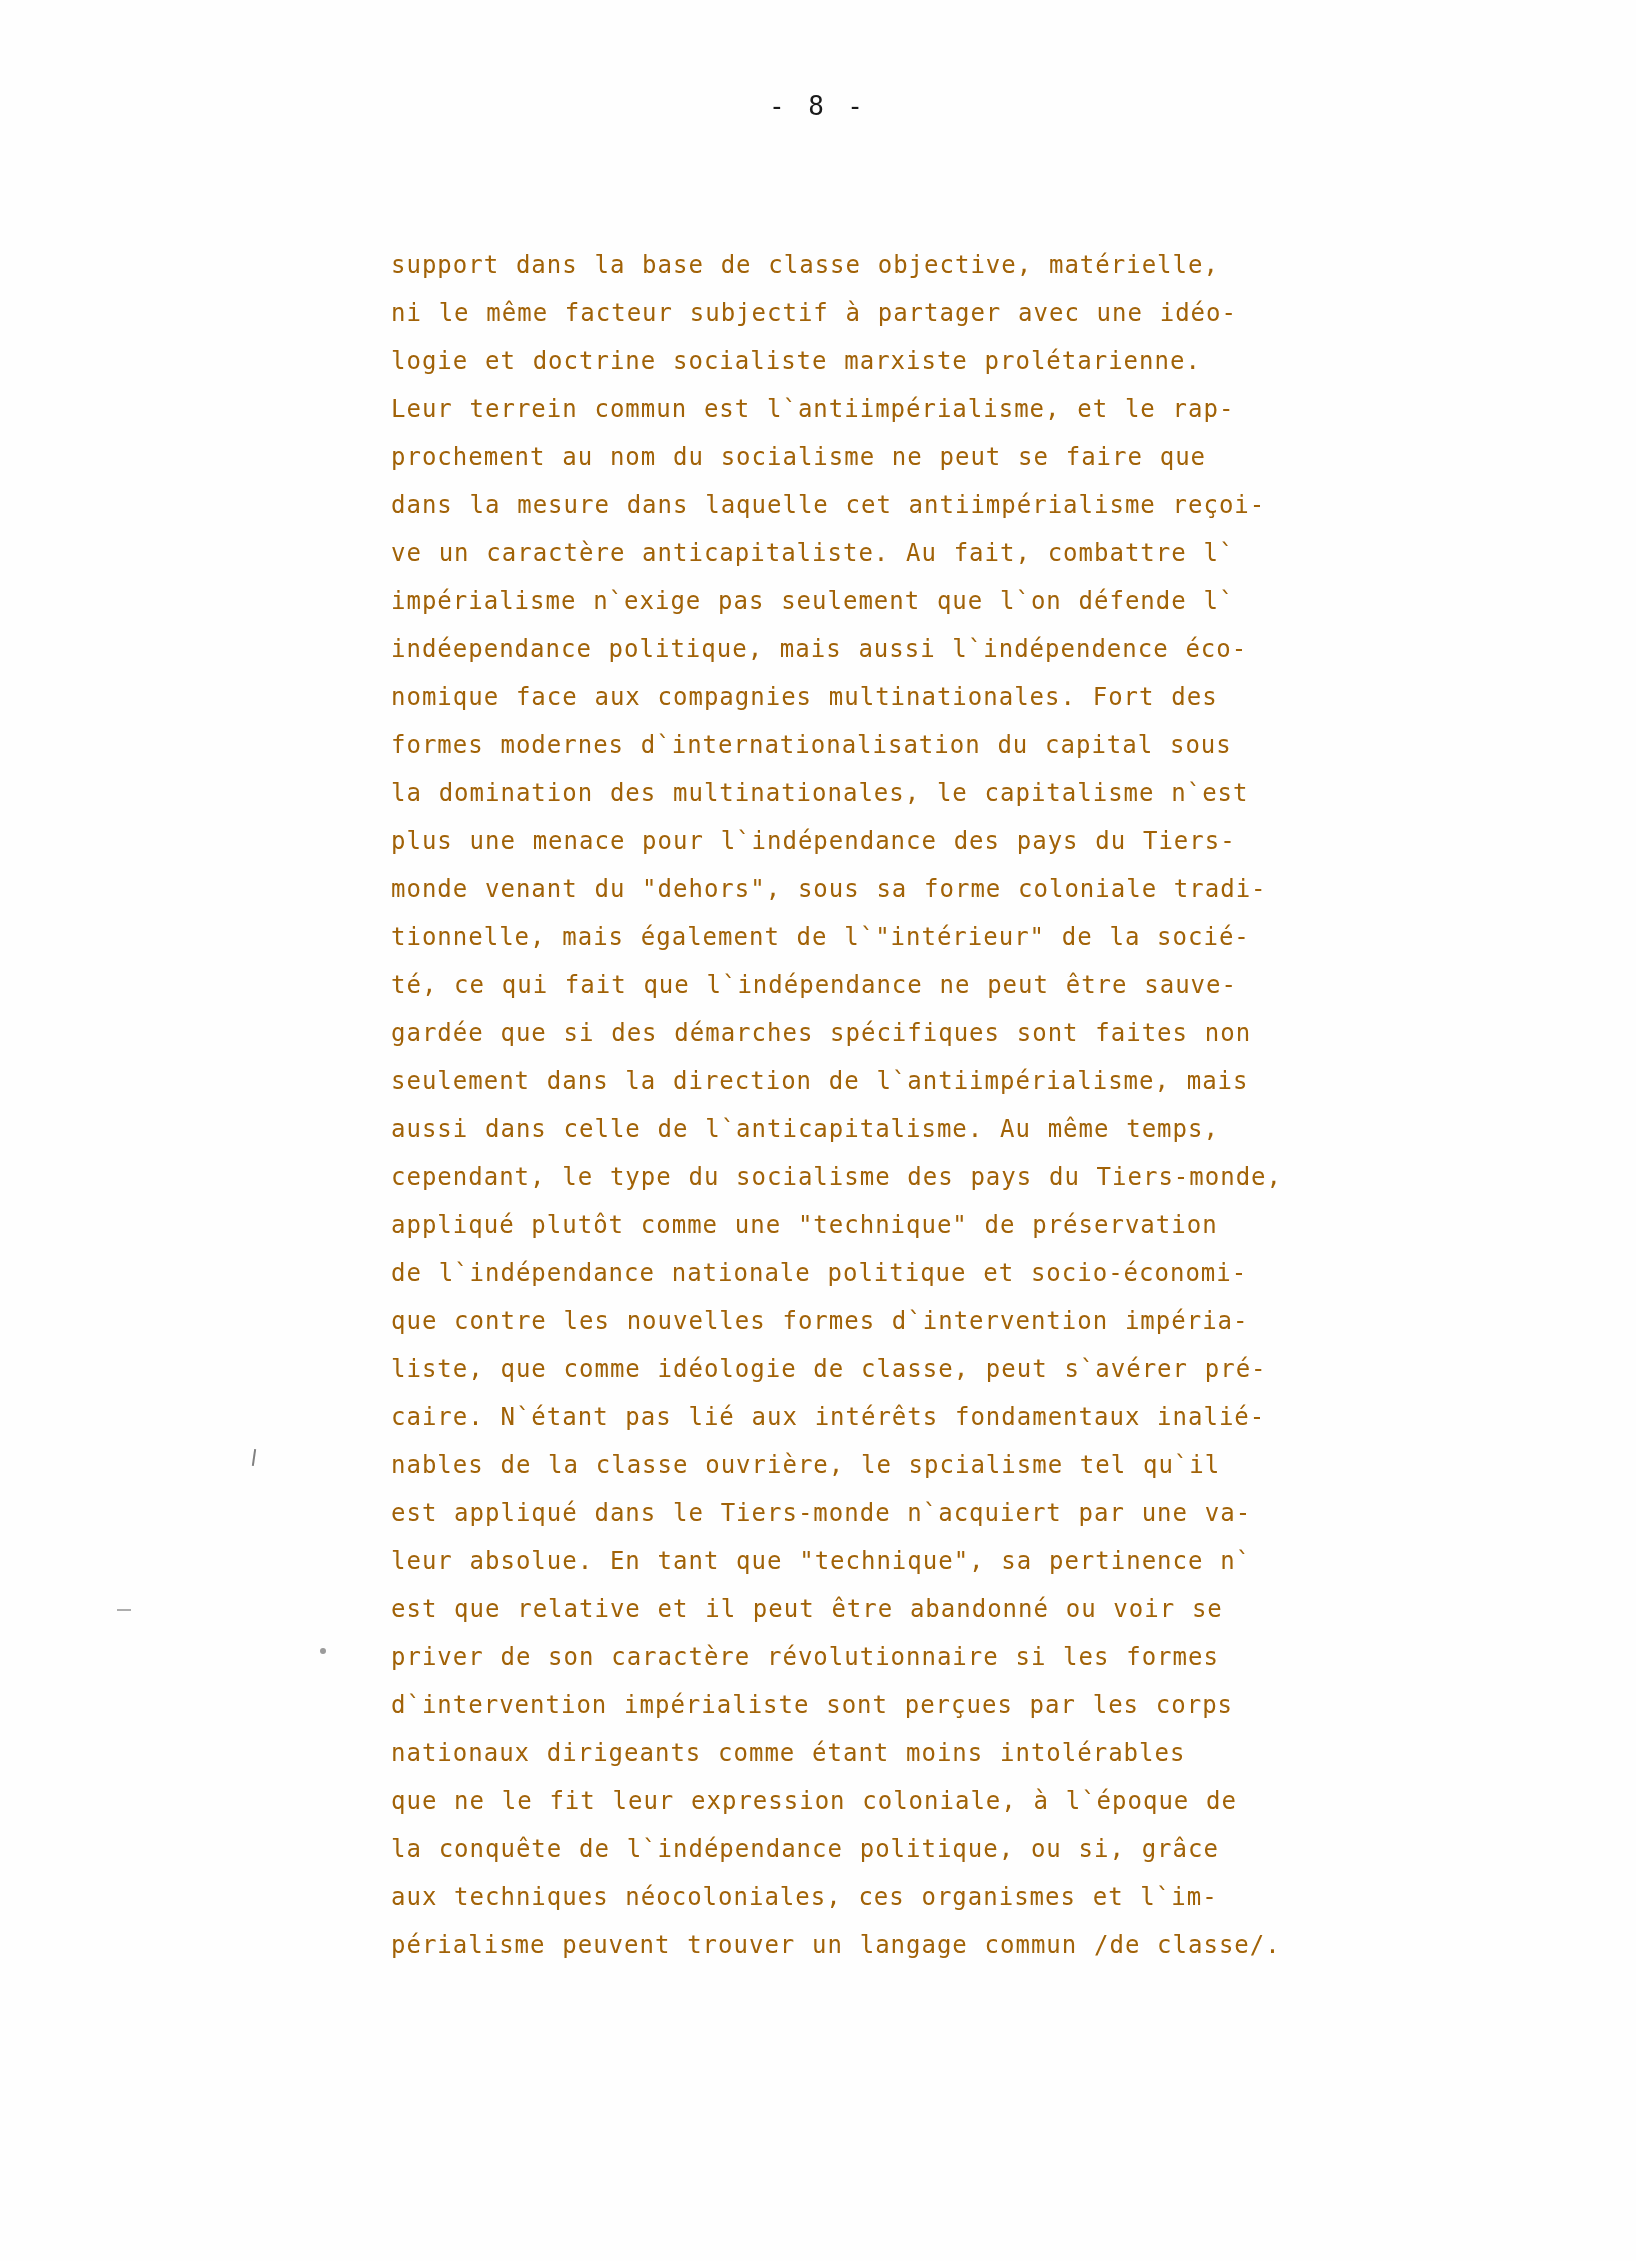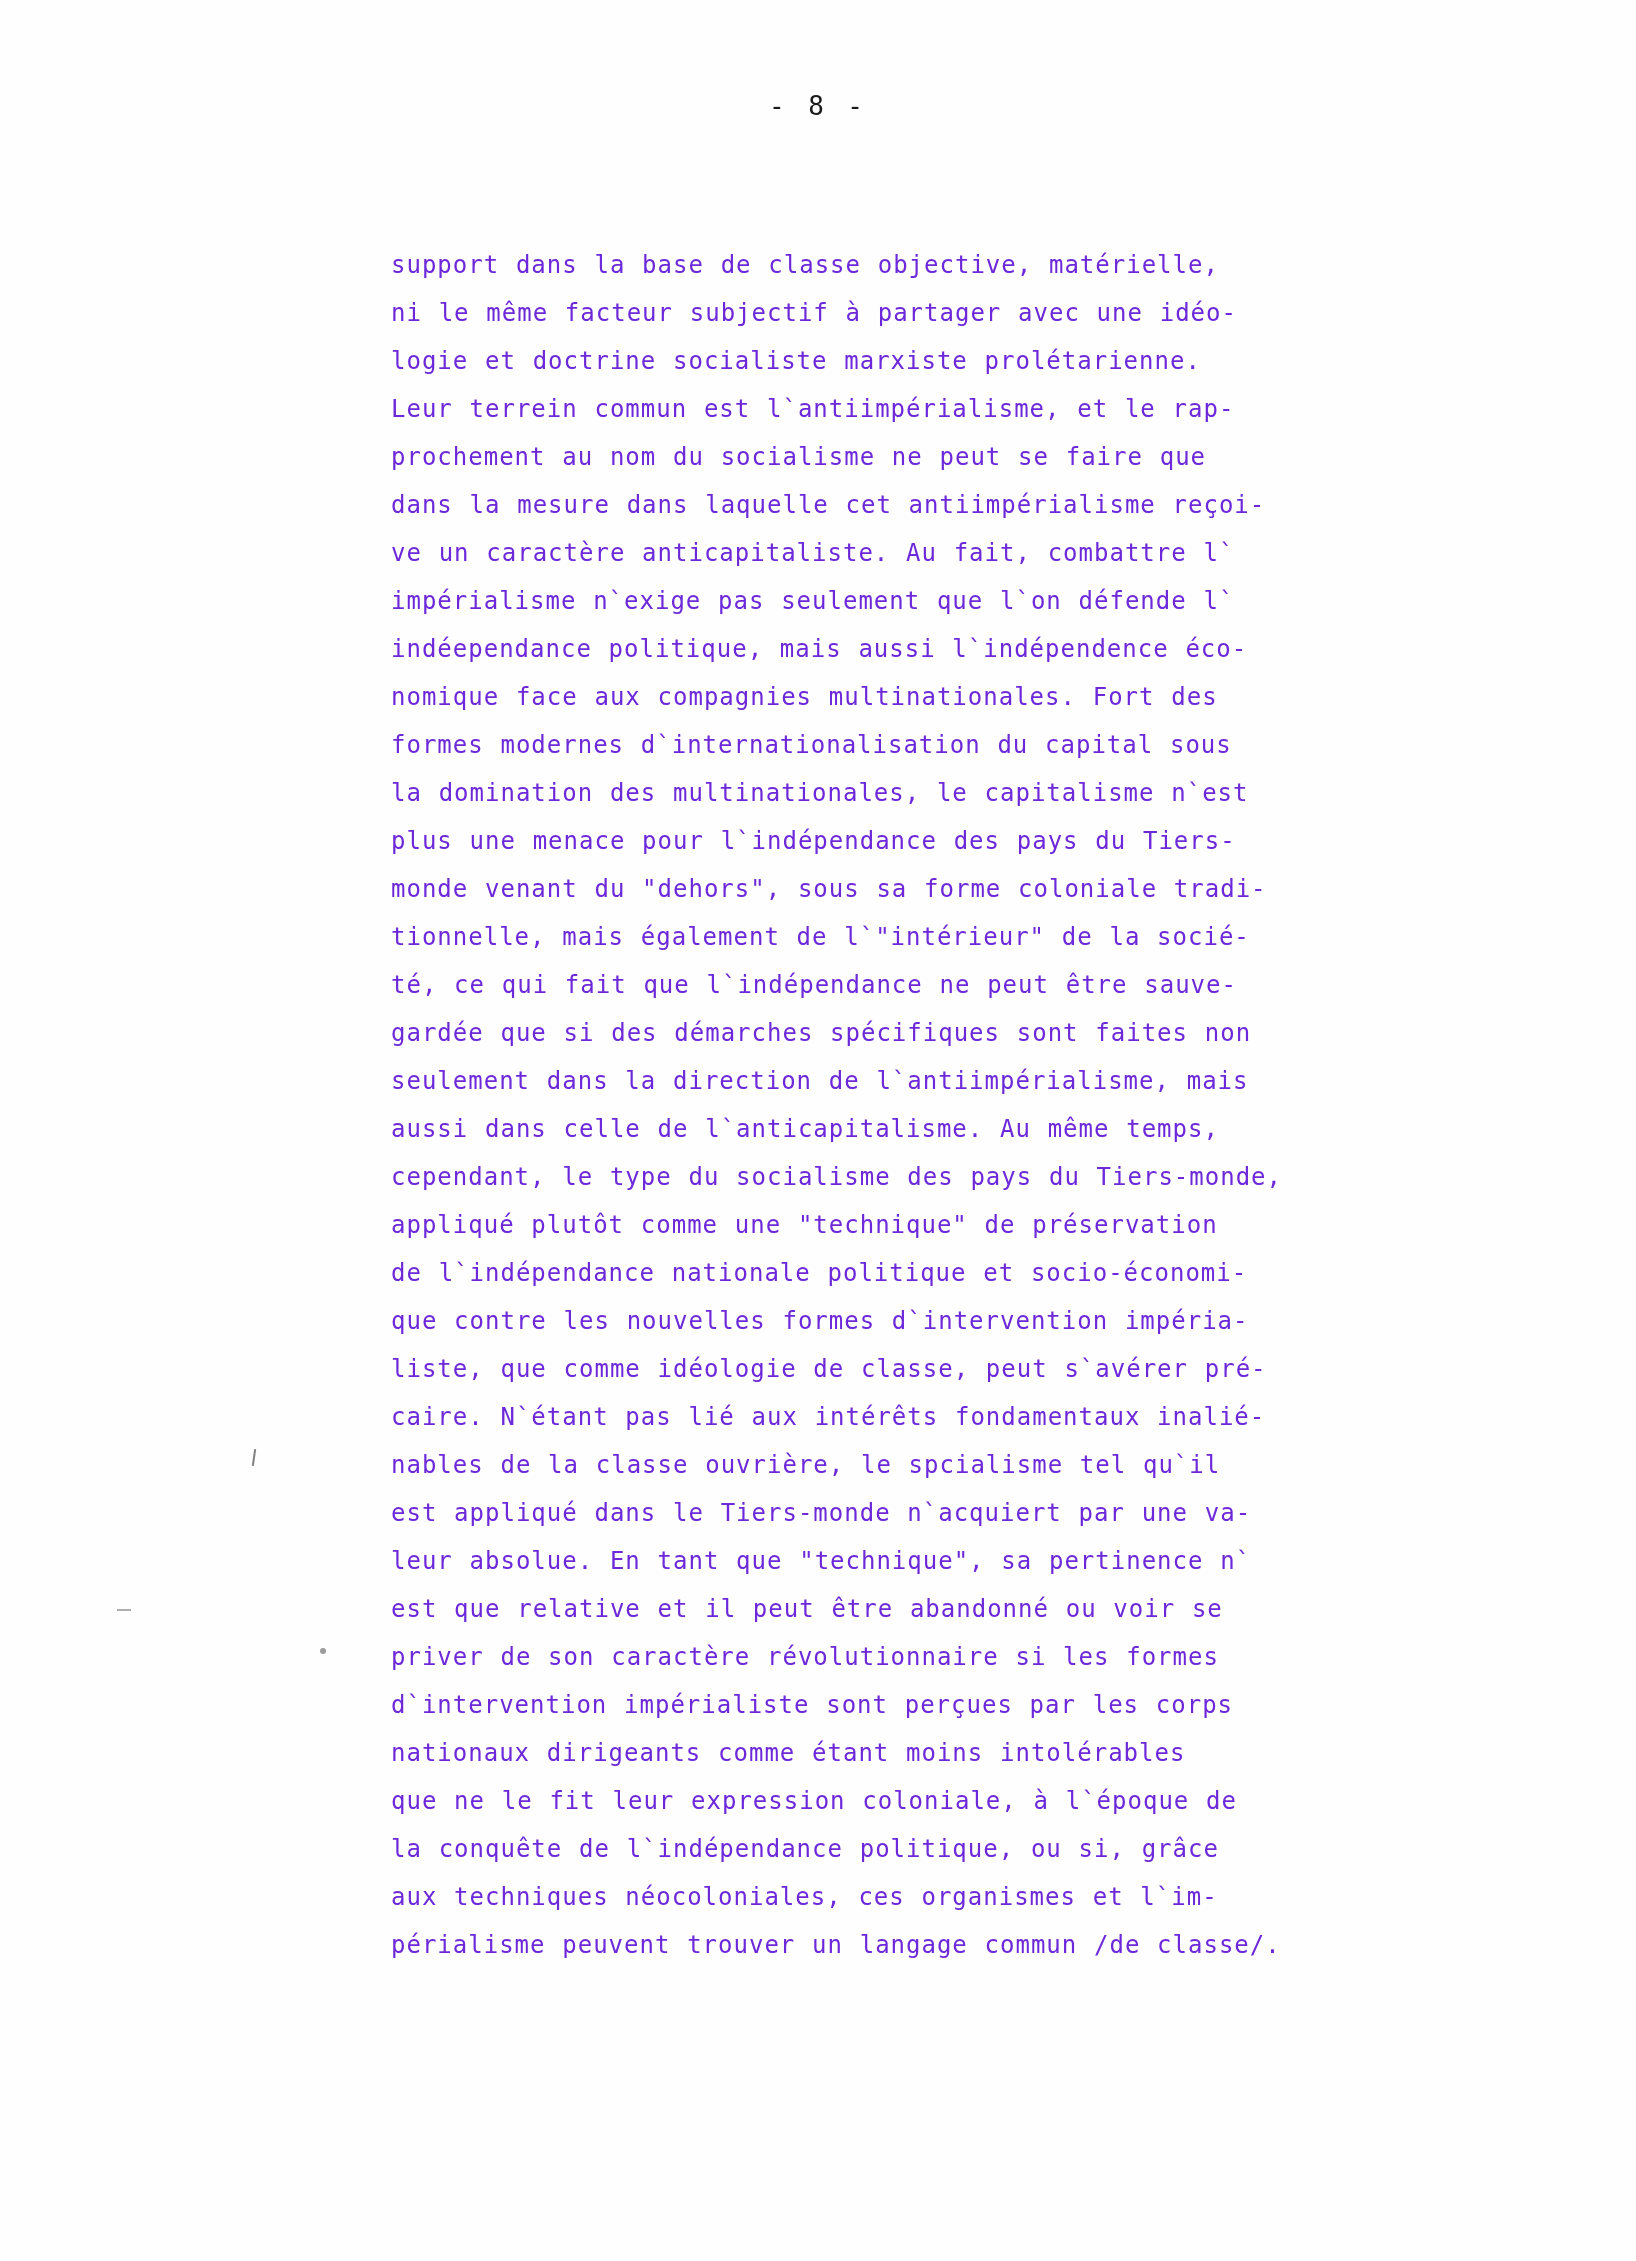--- a/index.html
+++ b/index.html
@@ -32,21 +32,21 @@
     font-family: "DejaVu Sans Mono", "Liberation Mono", monospace;
   }
   .body-text {
     position: absolute;
     top: 241px;
     left: 391px;
     width: 1120px;
     font-size: 24px;
     line-height: 48px;
     letter-spacing: 1px;
-    color: #6d28d9;
+    color: #a16207;
     white-space: pre-wrap;
     word-spacing: 1.3px;
     font-family: "DejaVu Sans Mono", "Liberation Mono", monospace;
   }
   .stray-mark-1 {
     position: absolute;
     left: 253px;
     top: 1449px;
     width: 2px;
     height: 17px;

